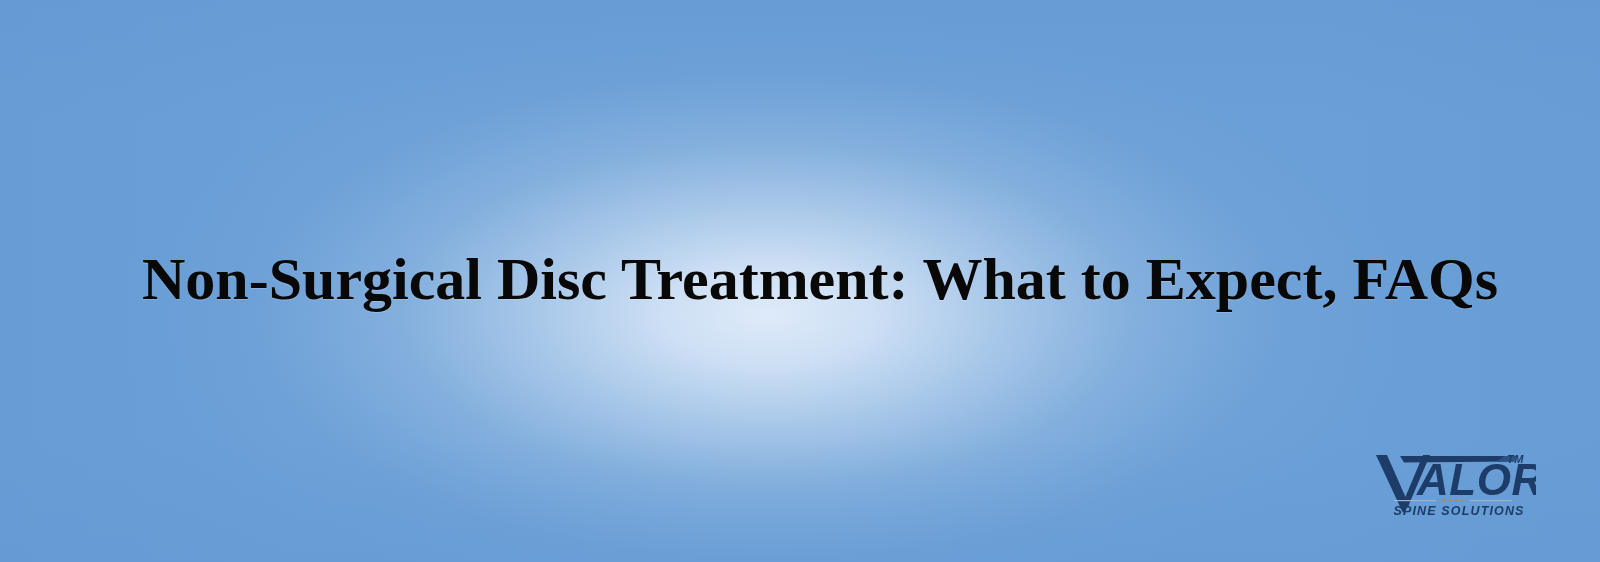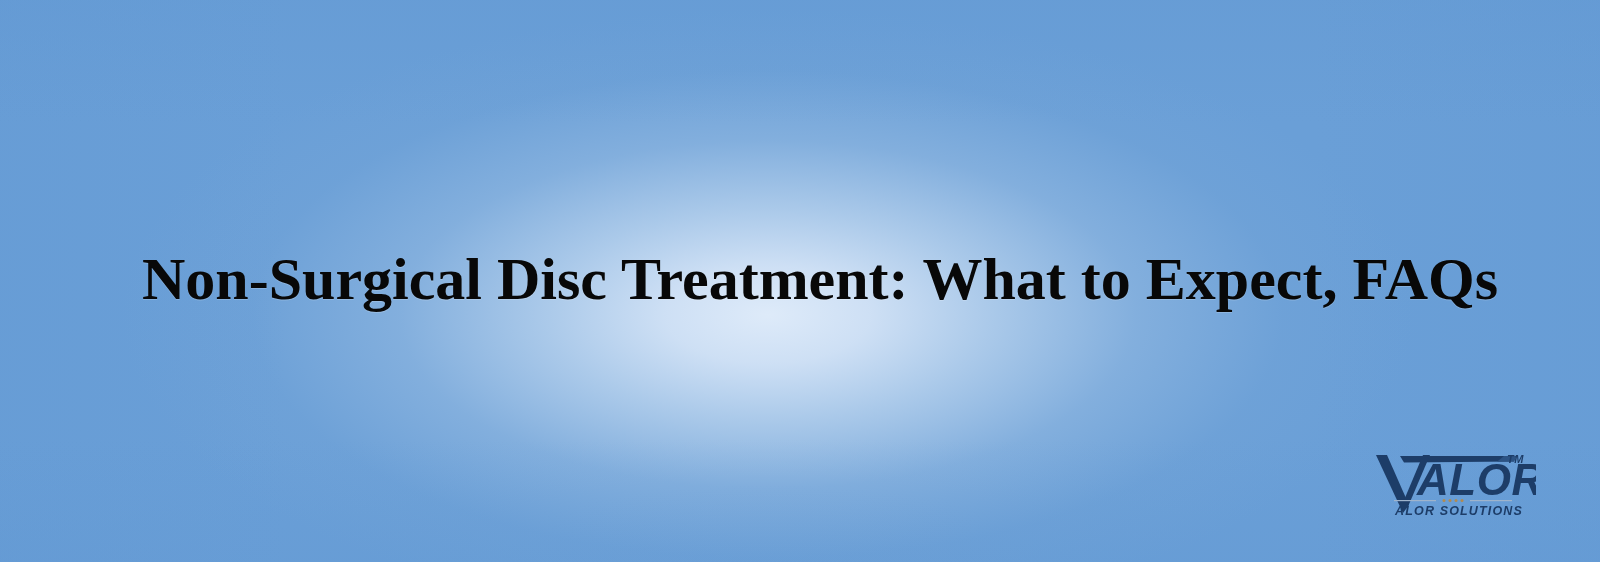--- a/index.html
+++ b/index.html
@@ -148,17 +148,17 @@
 
     <svg class="logo-divider" viewBox="0 0 118 7" aria-hidden="true">
       <rect x="0" y="3" width="42" height="1.2" fill="#9fb4cc"></rect>
       <rect x="76" y="3" width="42" height="1.2" fill="#9fb4cc"></rect>
       <circle cx="50" cy="3.6" r="1.5" fill="#b08a50"></circle>
       <circle cx="56" cy="3.6" r="1.5" fill="#b08a50"></circle>
       <circle cx="62" cy="3.6" r="1.5" fill="#b08a50"></circle>
       <circle cx="68" cy="3.6" r="1.5" fill="#b08a50"></circle>
     </svg>
 
-    <span class="logo-tagline">ALOR SOLUTIONS</span>
+    <span class="logo-tagline">SPINE SOLUTIONS</span>
 
   </div>
 
 </div>
 
 </body></html>

